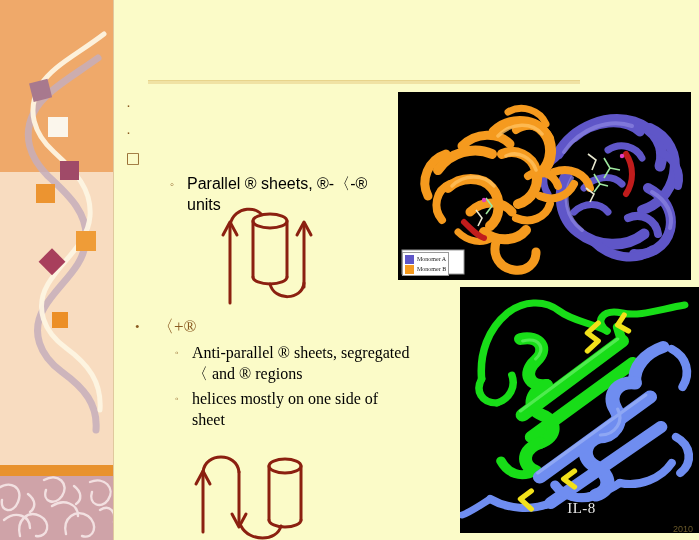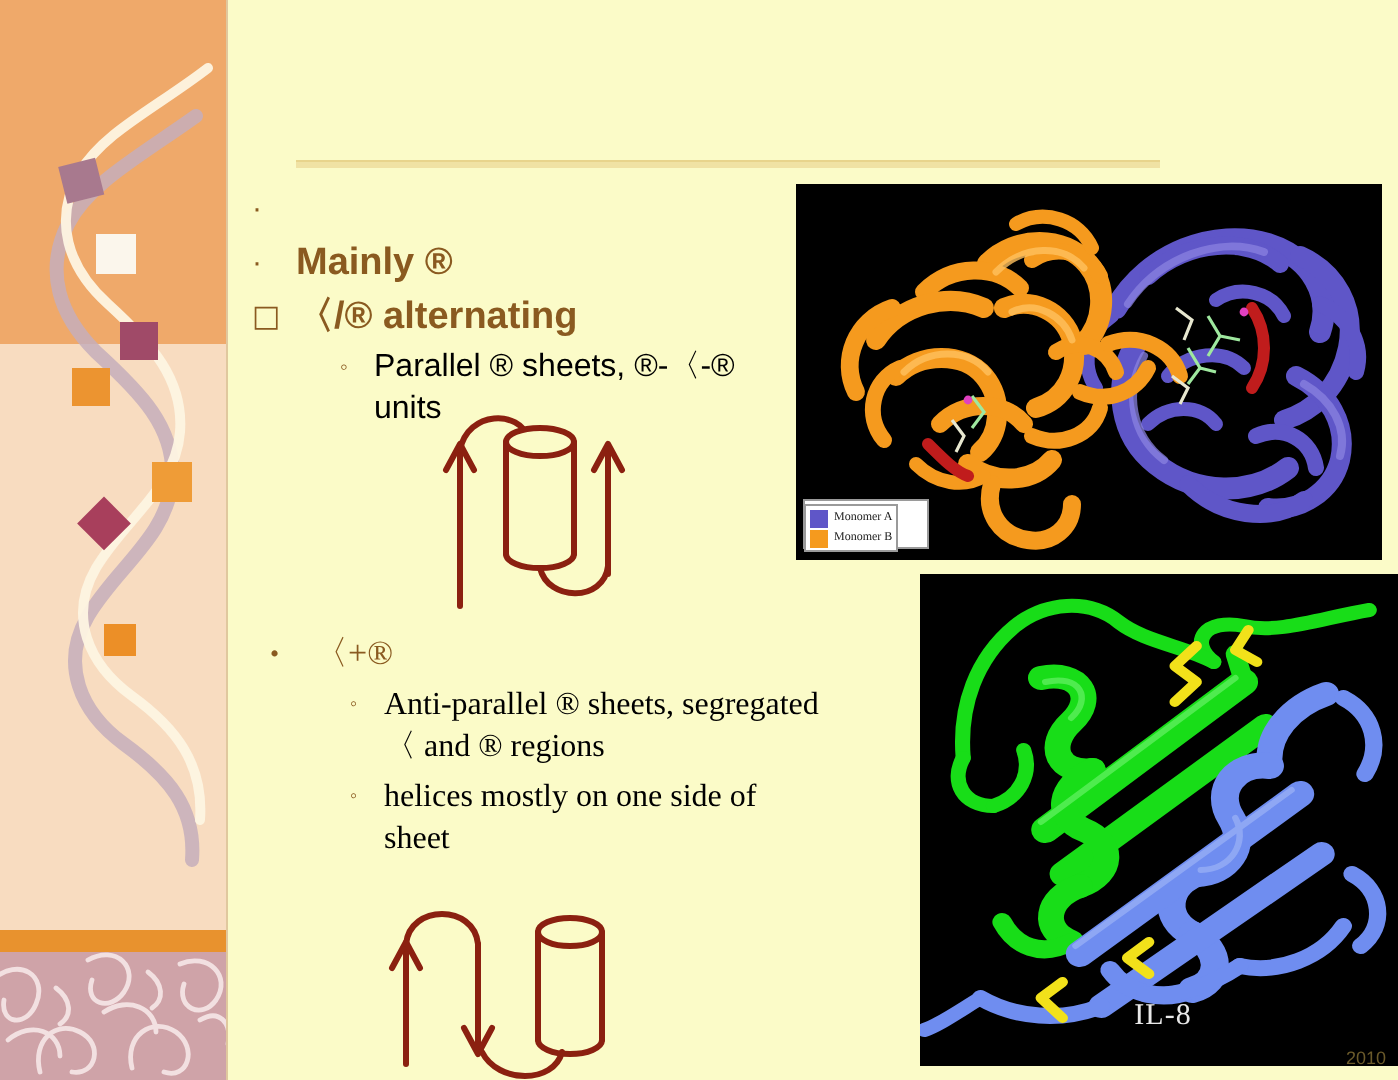--- a/index.html
+++ b/index.html
@@ -126,26 +126,24 @@
   <div id="title-rule"></div>
 
   <div id="block-sans">
 
     <div class="lvl1">
       <span class="mk">·</span>
     </div>
 
     <div class="lvl1">
       <span class="mk">·</span>
-      <span class="tx">Mainly ®</span>
     </div>
 
     <div class="lvl1">
       <span class="mk sq">□</span>
-      <span class="tx">〈/® alternating</span>
     </div>
 
     <div class="lvl2">
       <span class="mk">◦</span>
       <span class="tx">Parallel ® sheets, ®-〈-® units</span>
     </div>
   </div>
 
   <div class="topo" id="topo-parallel">
     <svg width="122" height="108" viewBox="0 0 122 108">

